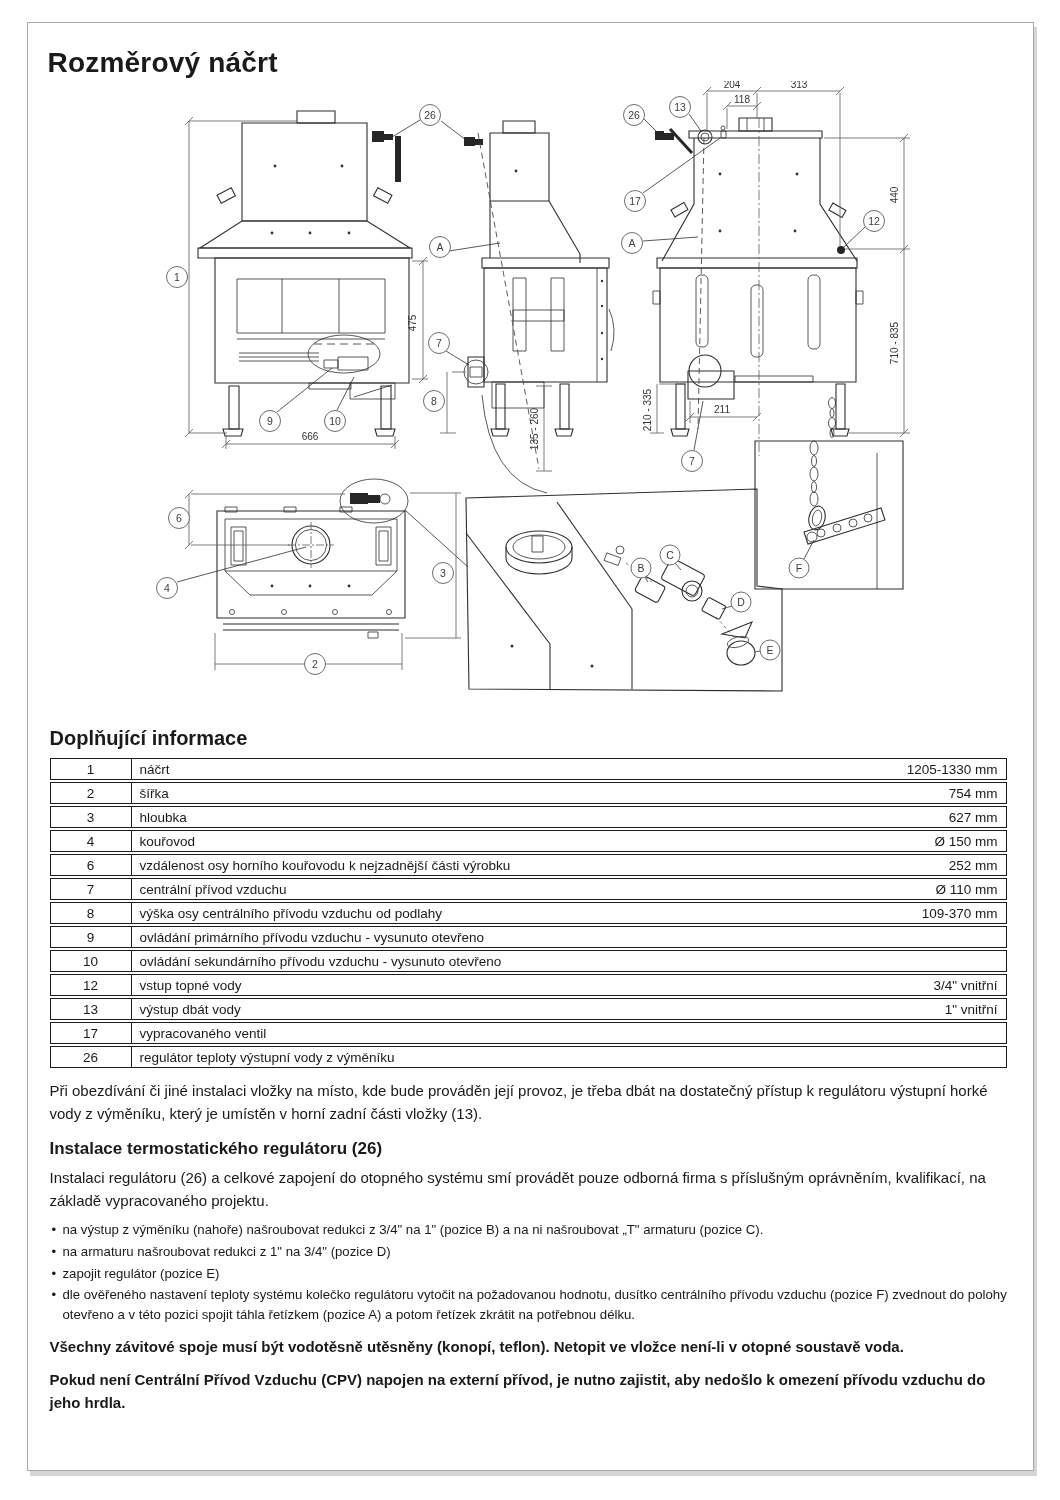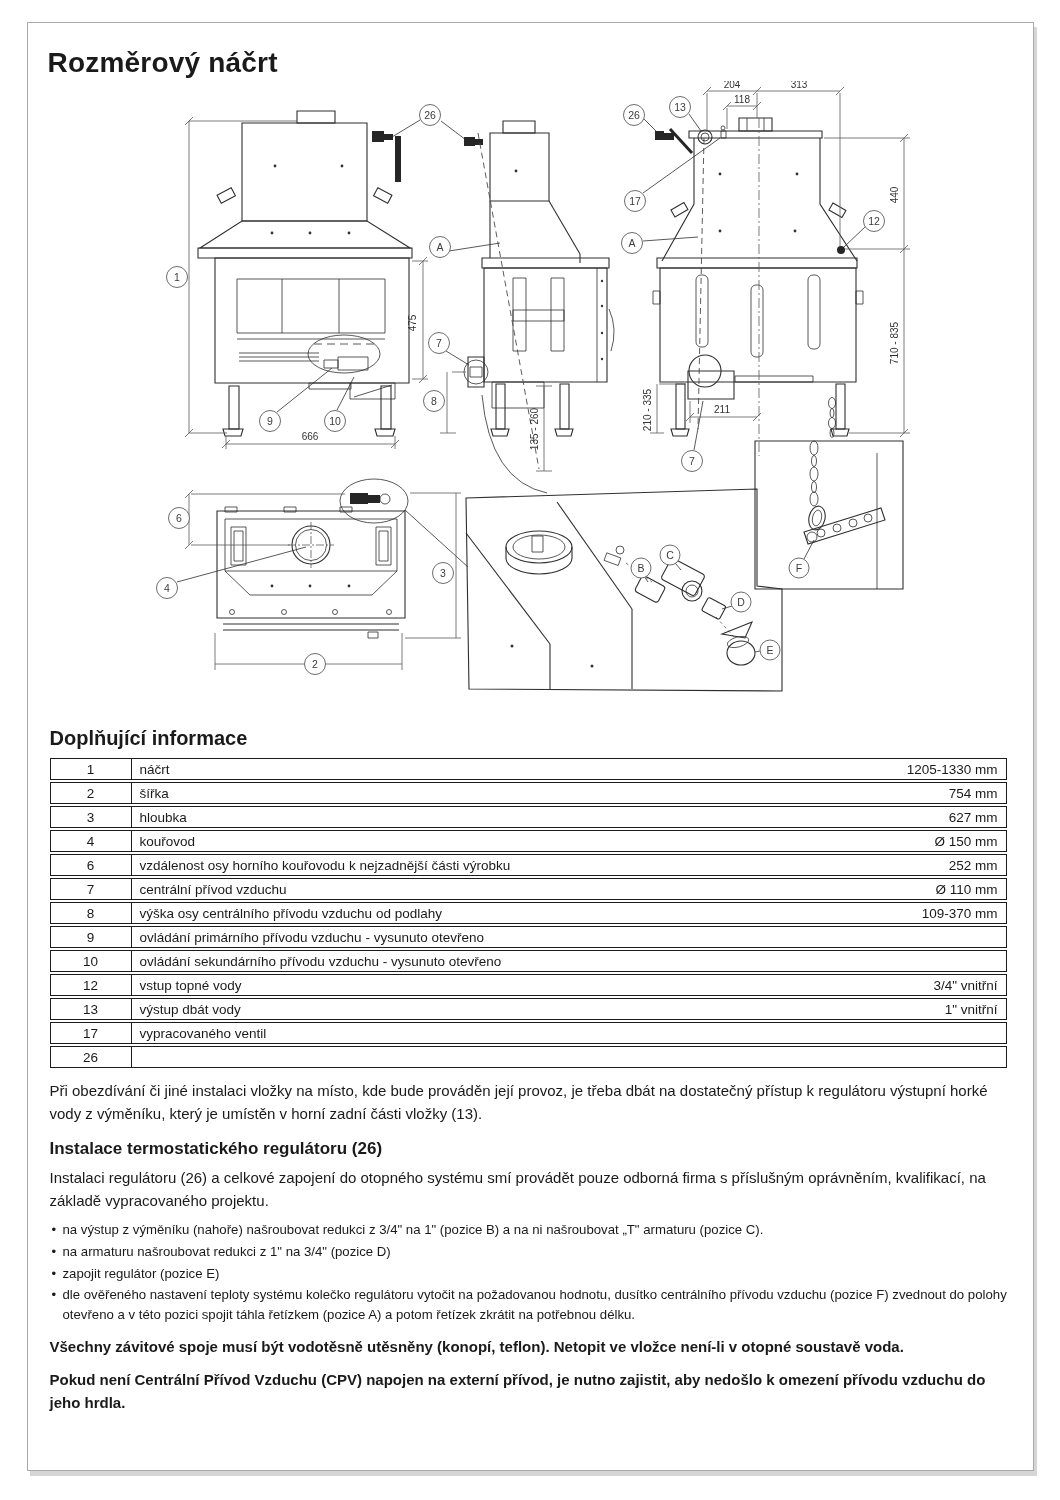--- a/index.html
+++ b/index.html
@@ -445,20 +445,21 @@
         <div class="c-desc">výstup dbát vody</div>
         <div class="c-val">1" vnitřní</div>
       </div>
     <div class="trow">
         <div class="c-num">17</div>
         <div class="c-desc">vypracovaného ventil</div>
         <div class="c-val"></div>
       </div>
     <div class="trow">
         <div class="c-num">26</div>
+        <div class="c-desc">regulátor teploty výstupní vody z výměníku</div>
         <div class="c-val"></div>
       </div>
   </div>
 
   <p class="body-p">Při obezdívání či jiné instalaci vložky na místo, kde bude prováděn její provoz, je třeba dbát na dostatečný přístup k regulátoru výstupní horké vody z výměníku, který je umístěn v horní zadní části vložky (13).</p>
 
   <h3>Instalace termostatického regulátoru (26)</h3>
 
   <p class="body-p" style="margin-top:8px">Instalaci regulátoru (26) a celkové zapojení do otopného systému smí provádět pouze odborná firma s příslušným oprávněním, kvalifikací, na základě vypracovaného projektu.</p>
 

